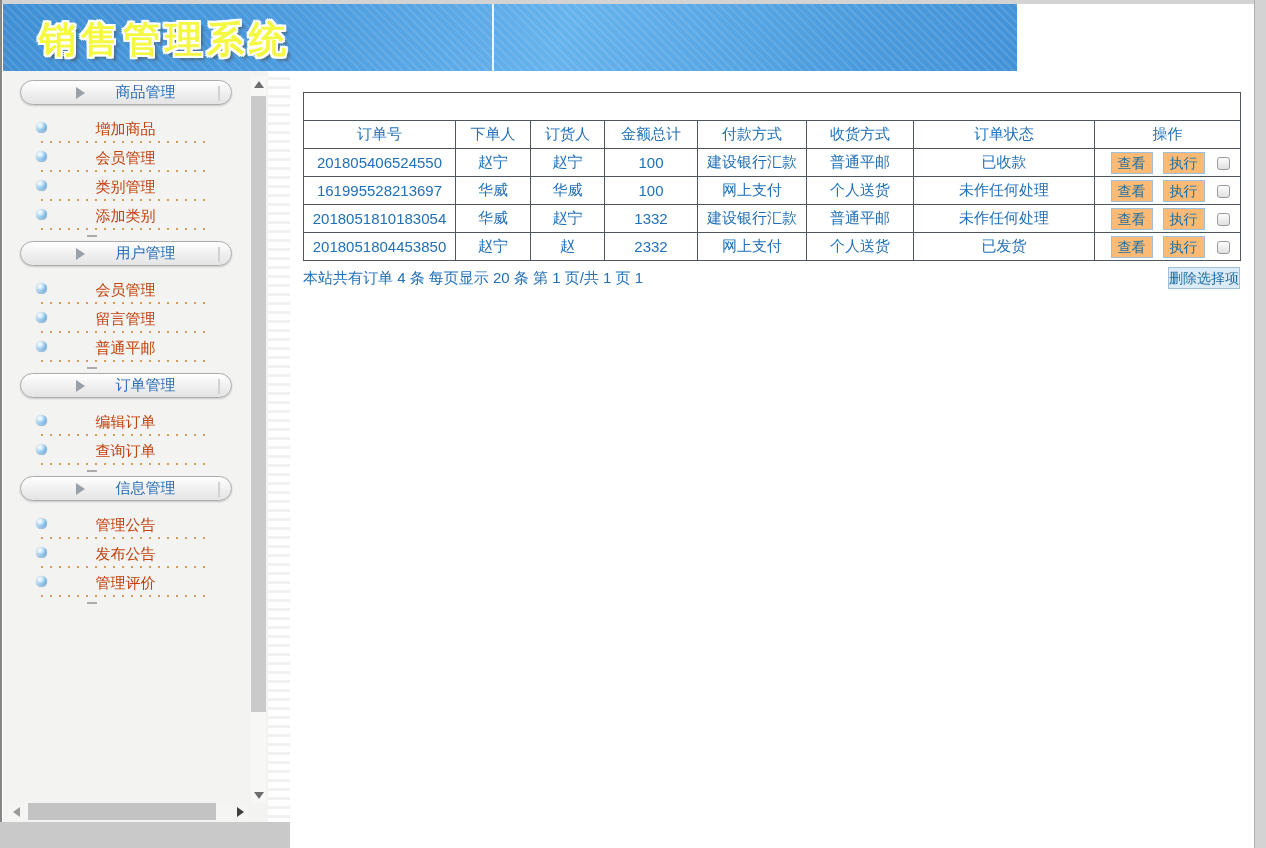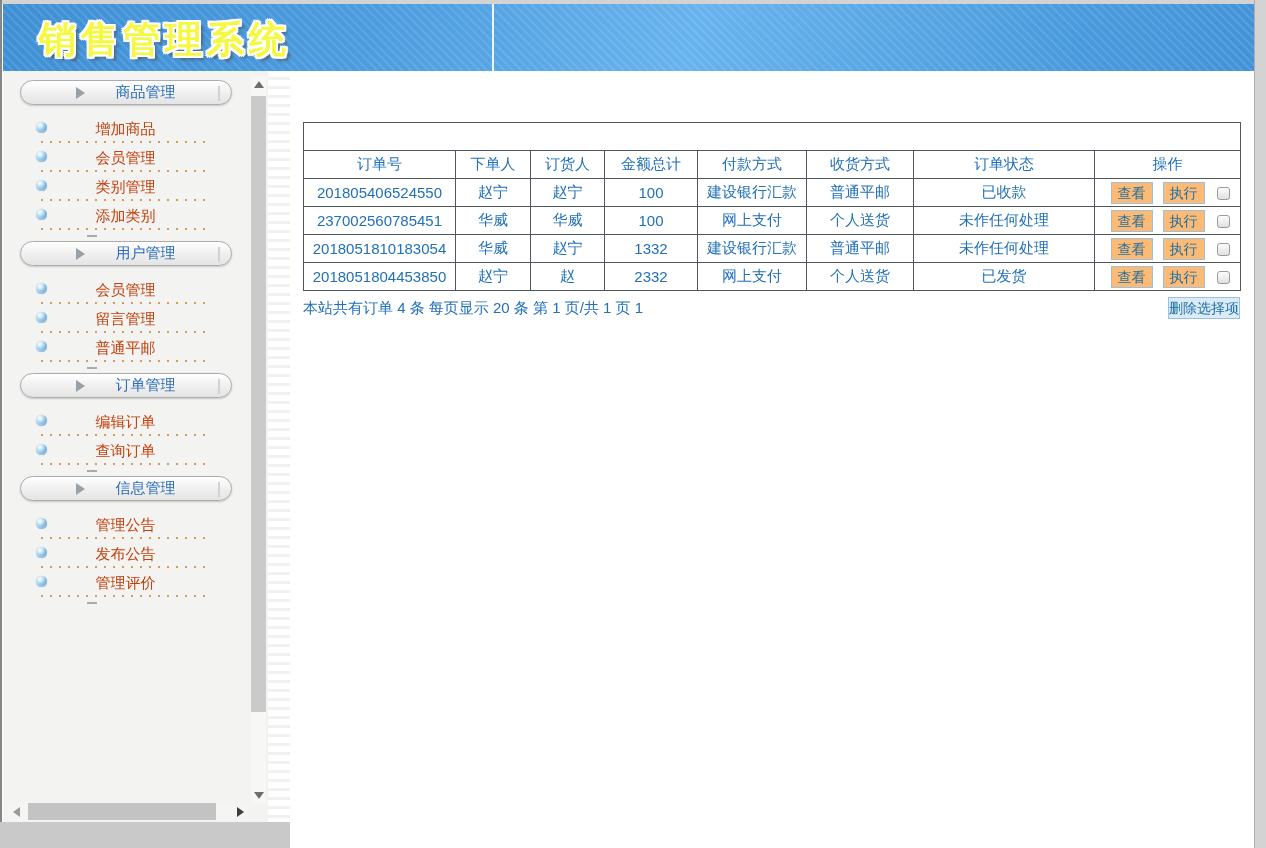--- a/index.html
+++ b/index.html
@@ -11,21 +11,21 @@
     overflow:hidden;
   }
   
   .top-strip { position:absolute; left:0; top:0; width:1266px; height:4px; background:#d3d3d3; }
   .left-edge { position:absolute; left:0; top:0; width:2px; height:848px; background:#868686; }
   .right-strip { position:absolute; left:1254px; top:0; width:12px; height:848px; background:#d3d3d3; border-left:1px solid #aeaeae; }
   .gray-bottom { position:absolute; left:0; top:822px; width:290px; height:26px; background:#c9c9c9; }
 
   
   .header {
-    position:absolute; left:3px; top:4px; width:1251px; height:67px;
+    position:absolute; left:3px; top:4px; width:1014px; height:67px;
     background:
       repeating-linear-gradient(45deg, rgba(255,255,255,.10) 0 2px, rgba(255,255,255,0) 2px 6px),
       linear-gradient(110deg,#3e8fd4 0%,#4c9cdf 30%,#67b3ed 55%,#4a9bdd 85%,#4392d8 100%);
   }
   .header-divider { position:absolute; left:489px; top:0; width:2px; height:67px; background:#eef4fa; }
   .app-title {
     position:absolute; left:36px; top:11px;
     font-size:37px; font-weight:bold; letter-spacing:5px;
     color:#f5f840;
     text-shadow:
@@ -74,21 +74,21 @@
   .tri-left { width:0; height:0; border-right:7px solid #9a9a9a; border-top:5px solid transparent; border-bottom:5px solid transparent; }
   .tri-rightb { width:0; height:0; border-left:7px solid #3f3f3f; border-top:5px solid transparent; border-bottom:5px solid transparent; }
   .hs-thumb { position:absolute; left:20px; top:0; width:188px; height:17px; background:#c3c3c3; }
 
   
   .stripe-band { position:absolute; left:268px; top:71px; width:22px; height:751px;
     background:repeating-linear-gradient(180deg,#ffffff 0 6px,#f1f1f0 6px 9px); }
 
   
   .main { position:absolute; left:290px; top:71px; width:964px; height:751px; background:#ffffff; }
-  table.orders { border-collapse:collapse; table-layout:fixed; width:937px; margin:51px 0 0 13px;
+  table.orders { border-collapse:collapse; table-layout:fixed; width:937px; margin:21px 0 0 13px;
     font-size:15px; color:#2170b8; }
   table.orders th, table.orders td { border:1px solid #50565e; text-align:center; height:28px; padding:0 2px;
     font-weight:normal; background:#ffffff; overflow:hidden; white-space:nowrap; }
   th.tbl-title { background:#0097ff; color:#ffffff; height:22px; font-size:15px; letter-spacing:1px; }
   .op-btn {
     display:inline-block; min-width:42px; height:22px; line-height:20px;
     background:#fdba74; border:1px solid #9cc0dd; color:#1a6fa5;
     font-size:14px; padding:0 6px; margin:0 5px; font-family:inherit; cursor:pointer;
   }
   .cbx { display:inline-block; width:13px; height:13px; border:1px solid #9b9b9b; border-radius:3px;
@@ -267,21 +267,21 @@
         <td>赵宁</td>
         <td>100</td>
         <td>建设银行汇款</td>
         <td>普通平邮</td>
         <td>已收款</td>
         <td>
           <button class="op-btn">查看</button><button class="op-btn">执行</button><span class="cbx"></span>
         </td>
       </tr>
       <tr>
-        <td>237002560785451</td>
+        <td>161995528213697</td>
         <td>华威</td>
         <td>华威</td>
         <td>100</td>
         <td>网上支付</td>
         <td>个人送货</td>
         <td>未作任何处理</td>
         <td>
           <button class="op-btn">查看</button><button class="op-btn">执行</button><span class="cbx"></span>
         </td>
       </tr>

